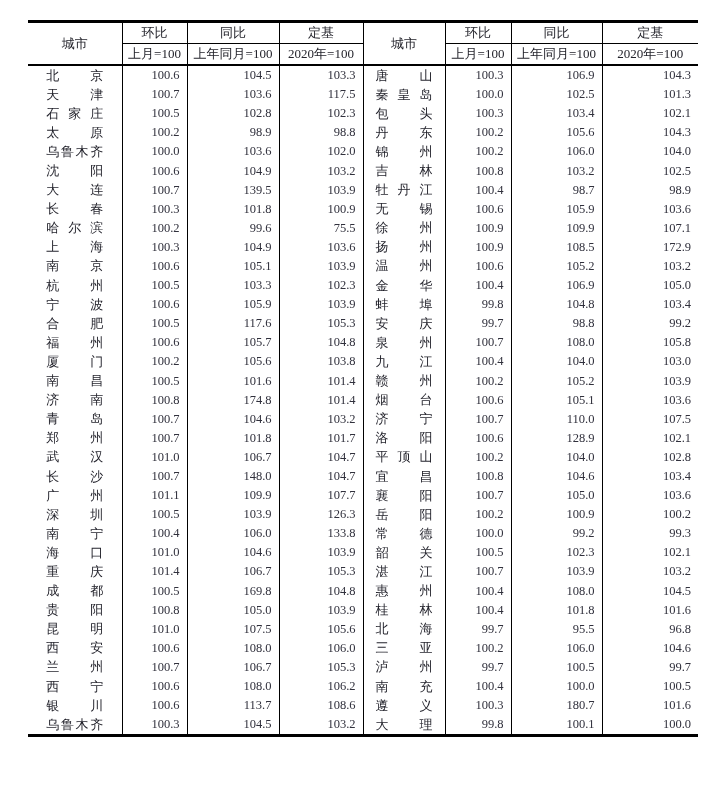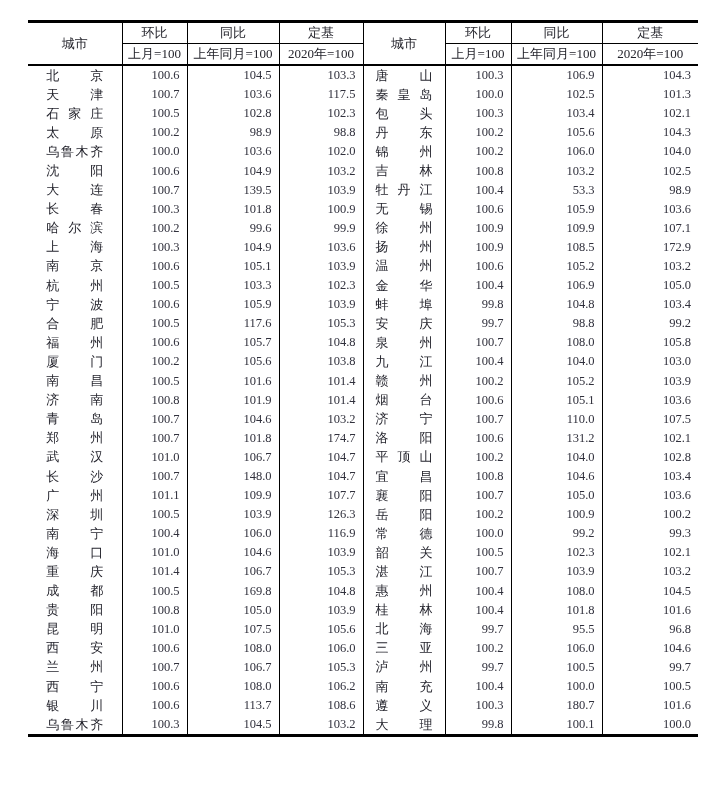--- a/index.html
+++ b/index.html
@@ -175,21 +175,21 @@
           <td class="city br">
             <div class="cname">大连</div>
           </td>
           <td class="num br">100.7</td>
           <td class="num br">139.5</td>
           <td class="num br">103.9</td>
           <td class="city br">
             <div class="cname">牡丹江</div>
           </td>
           <td class="num br">100.4</td>
-          <td class="num br">53.3</td>
+          <td class="num br">98.7</td>
           <td class="num">98.9</td>
         </tr>
         <tr>
           <td class="city br">
             <div class="cname">长春</div>
           </td>
           <td class="num br">100.3</td>
           <td class="num br">101.8</td>
           <td class="num br">100.9</td>
           <td class="city br">
@@ -198,21 +198,21 @@
           <td class="num br">100.6</td>
           <td class="num br">105.9</td>
           <td class="num">103.6</td>
         </tr>
         <tr>
           <td class="city br">
             <div class="cname">哈尔滨</div>
           </td>
           <td class="num br">100.2</td>
           <td class="num br">99.6</td>
-          <td class="num br">99.9</td>
+          <td class="num br">75.5</td>
           <td class="city br">
             <div class="cname">徐州</div>
           </td>
           <td class="num br">100.9</td>
           <td class="num br">109.9</td>
           <td class="num">107.1</td>
         </tr>
         <tr>
           <td class="city br">
             <div class="cname">上海</div>
@@ -323,21 +323,21 @@
           </td>
           <td class="num br">100.2</td>
           <td class="num br">105.2</td>
           <td class="num">103.9</td>
         </tr>
         <tr>
           <td class="city br">
             <div class="cname">济南</div>
           </td>
           <td class="num br">100.8</td>
-          <td class="num br">101.9</td>
+          <td class="num br">174.8</td>
           <td class="num br">101.4</td>
           <td class="city br">
             <div class="cname">烟台</div>
           </td>
           <td class="num br">100.6</td>
           <td class="num br">105.1</td>
           <td class="num">103.6</td>
         </tr>
         <tr>
           <td class="city br">
@@ -352,26 +352,26 @@
           <td class="num br">100.7</td>
           <td class="num br">110.0</td>
           <td class="num">107.5</td>
         </tr>
         <tr>
           <td class="city br">
             <div class="cname">郑州</div>
           </td>
           <td class="num br">100.7</td>
           <td class="num br">101.8</td>
-          <td class="num br">174.7</td>
+          <td class="num br">101.7</td>
           <td class="city br">
             <div class="cname">洛阳</div>
           </td>
           <td class="num br">100.6</td>
-          <td class="num br">131.2</td>
+          <td class="num br">128.9</td>
           <td class="num">102.1</td>
         </tr>
         <tr>
           <td class="city br">
             <div class="cname">武汉</div>
           </td>
           <td class="num br">101.0</td>
           <td class="num br">106.7</td>
           <td class="num br">104.7</td>
           <td class="city br">
@@ -422,21 +422,21 @@
           <td class="num br">100.2</td>
           <td class="num br">100.9</td>
           <td class="num">100.2</td>
         </tr>
         <tr>
           <td class="city br">
             <div class="cname">南宁</div>
           </td>
           <td class="num br">100.4</td>
           <td class="num br">106.0</td>
-          <td class="num br">116.9</td>
+          <td class="num br">133.8</td>
           <td class="city br">
             <div class="cname">常德</div>
           </td>
           <td class="num br">100.0</td>
           <td class="num br">99.2</td>
           <td class="num">99.3</td>
         </tr>
         <tr>
           <td class="city br">
             <div class="cname">海口</div>

